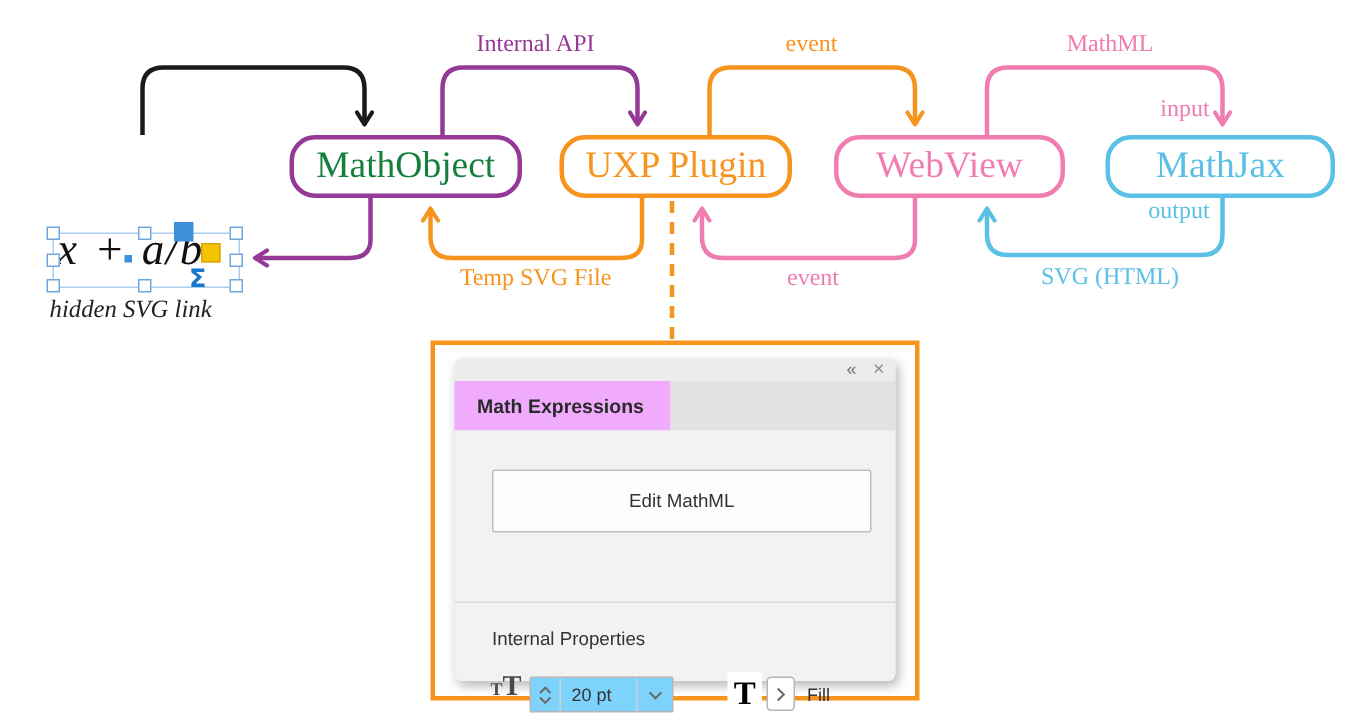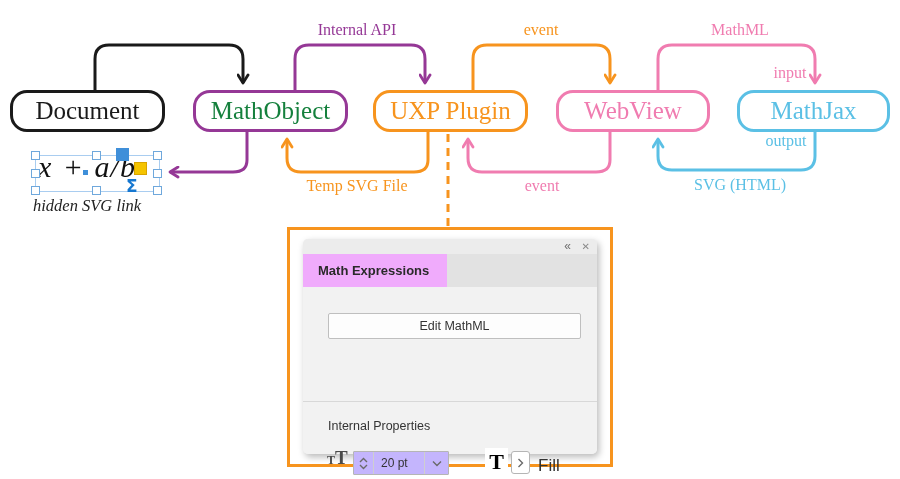--- a/index.html
+++ b/index.html
@@ -41,42 +41,42 @@
          border-radius:5px;box-shadow:2px 3px 7px rgba(0,0,0,0.28);
          font-family:"Liberation Sans","DejaVu Sans",sans-serif;color:#333;}
   .p-head{position:absolute;left:0;top:0;right:0;height:15px;background:#ececec;border-radius:5px 5px 0 0;}
   .p-collapse{position:absolute;right:26px;top:0px;font-size:12px;color:#6e6e6e;line-height:15px;cursor:pointer;}
   .p-close{position:absolute;right:7px;top:0px;font-size:10px;color:#8a8a8a;line-height:15px;cursor:pointer;}
   .p-tabrow{position:absolute;left:0;top:15px;right:0;height:33px;display:flex;}
   .p-tab{width:144px;background:#f0abfc;font-weight:bold;font-size:13px;color:#2a2a2a;
          line-height:33px;padding-left:15px;box-sizing:border-box;}
   .p-tabwell{flex:1;background:#e2e2e2;}
   .p-body{position:absolute;left:0;top:48px;right:0;bottom:0;background:#f2f2f2;border-radius:0 0 5px 5px;}
-  .p-btn{position:absolute;left:25px;top:26px;width:253px;height:26px;background:#fdfdfd;
+  .p-btn{position:absolute;left:25px;top:26px;width:253px;height:42px;background:#fdfdfd;
          border:1px solid #bfbfbf;border-radius:2px;font-size:12.5px;color:#333;
          display:flex;align-items:center;justify-content:center;cursor:pointer;
          font-family:"Liberation Sans","DejaVu Sans",sans-serif;}
   .p-div1{position:absolute;left:0;right:0;top:114px;height:1px;background:#d8d8d8;}
   .p-section{position:absolute;left:25px;top:132px;font-size:12.5px;color:#333;}
   .tt-icon{position:absolute;left:24px;top:160px;color:#4a4a4a;font-family:"Liberation Serif","DejaVu Serif",serif;font-weight:bold;}
   .tt-icon .t-s{font-size:12px;}
   .tt-icon .t-b{font-size:19px;}
   .stepper{position:absolute;left:50px;top:164px;height:24px;display:flex;align-items:stretch;
-           background:#c4b5fd;border:1px solid #b5b5b5;border-radius:1px;box-sizing:border-box;}
+           background:#7dd3fc;border:1px solid #b5b5b5;border-radius:1px;box-sizing:border-box;}
   .st-arrows{width:19px;border-right:1px solid #cfcfcf;display:flex;flex-direction:column;
              align-items:center;justify-content:center;gap:1px;cursor:pointer;}
   .st-value{width:50px;font-size:12px;display:flex;align-items:center;padding-left:7px;box-sizing:border-box;}
   .st-drop{width:23px;border-left:1px solid #cfcfcf;display:flex;align-items:center;justify-content:center;cursor:pointer;}
   .t-swatch{position:absolute;left:182px;top:161px;width:23px;height:28px;background:#fff;
             display:flex;align-items:center;justify-content:center;
             font-family:"Liberation Serif","DejaVu Serif",serif;font-weight:bold;font-size:22px;color:#000;cursor:pointer;}
   .fill-expand{position:absolute;left:208px;top:164px;width:19px;height:23px;background:#fff;
                border:1px solid #b5b5b5;border-radius:3px;box-sizing:border-box;
                display:flex;align-items:center;justify-content:center;cursor:pointer;}
-  .fill-label{position:absolute;left:235px;top:169px;font-size:17px;color:#333;}
+  .fill-label{position:absolute;left:235px;top:169px;font-size:12px;color:#333;}
   .p-foot{position:absolute;left:0;right:0;top:205px;bottom:0;background:#efefef;border-radius:0 0 5px 5px;}
 </style>
 </head>
 <body>
 
 <div class="stage">
 
   <svg class="wires" viewBox="0 0 900 479">
     <defs>
       <marker id="m-black" markerUnits="userSpaceOnUse" markerWidth="13" markerHeight="13" viewBox="0 0 13 13" refX="10" refY="6.5" orient="auto">
@@ -102,21 +102,20 @@
     <path d="M658,90 L658,59 Q658,45 672,45 L801,45 Q815,45 815,59 L815,83" fill="none" stroke="#F07CB0" stroke-width="3" marker-end="url(#m-pink)"></path>
 
     <path d="M247,132 L247,160 Q247,172 233,172 L170,172" fill="none" stroke="#953896" stroke-width="3" marker-end="url(#m-purple)"></path>
     <path d="M428,132 L428,160 Q428,172 414,172 L301,172 Q287,172 287,158 L287,139" fill="none" stroke="#F7941E" stroke-width="3" marker-end="url(#m-orange)"></path>
     <path d="M610,132 L610,160 Q610,172 596,172 L482,172 Q468,172 468,158 L468,139" fill="none" stroke="#F07CB0" stroke-width="3" marker-end="url(#m-pink)"></path>
     <path d="M815,132 L815,156 Q815,170 801,170 L672,170 Q658,170 658,156 L658,139" fill="none" stroke="#5BC0E5" stroke-width="3" marker-end="url(#m-blue)"></path>
 
     <path d="M448,134 L448,226" fill="none" stroke="#F7941E" stroke-width="3" stroke-dasharray="8 6"></path>
   </svg>
 
-  <div class="node n-doc">Document</div>
   <div class="node n-mobj">MathObject</div>
   <div class="node n-web">WebView</div>
   <div class="node n-uxp">UXP Plugin</div>
   <div class="node n-mjx">MathJax</div>
 
   <span class="lbl c-purple" style="left:357px;top:21px;">Internal API</span>
   <span class="lbl c-orange" style="left:541px;top:21px;">event</span>
   <span class="lbl c-pink" style="left:740px;top:21px;">MathML</span>
   <span class="lbl c-pink" style="left:790px;top:64px;">input</span>
   <span class="lbl c-orange" style="left:357px;top:177px;">Temp SVG File</span>

